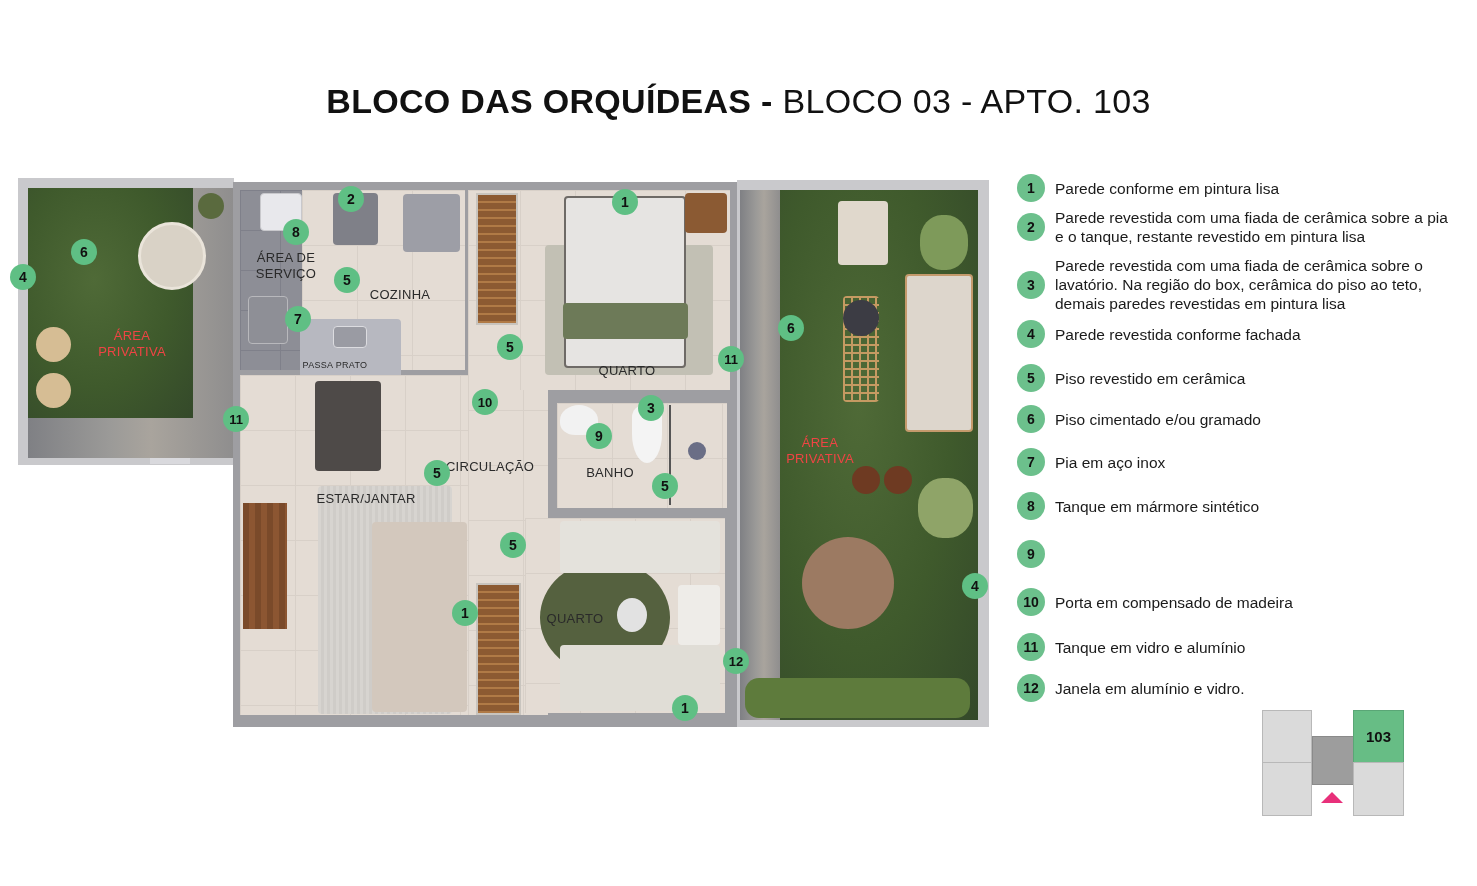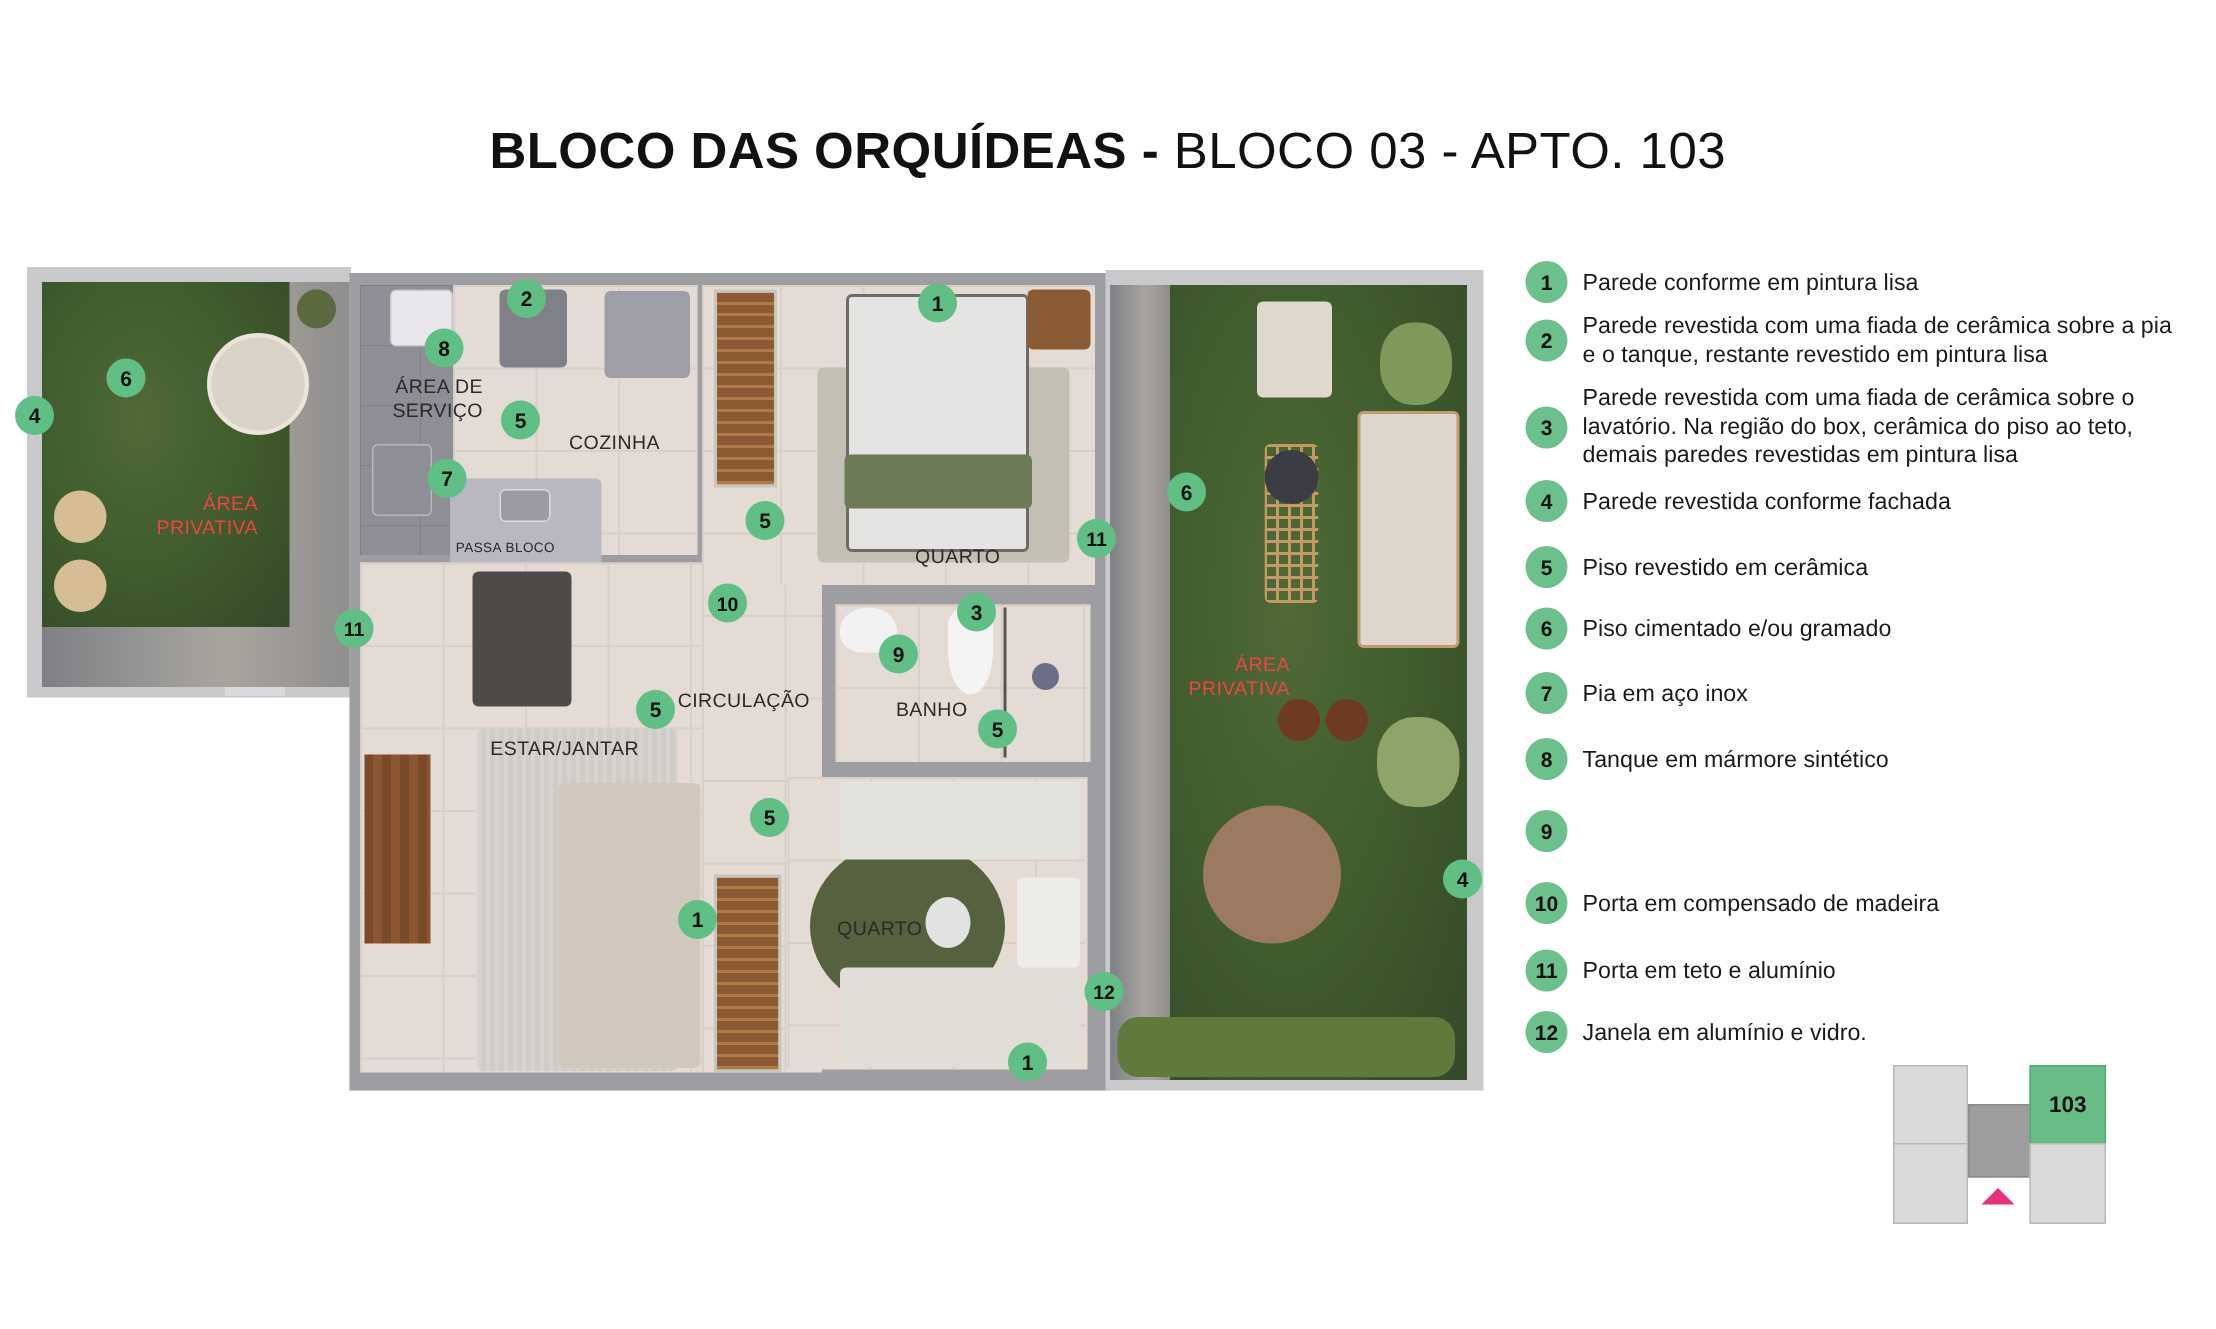--- a/index.html
+++ b/index.html
@@ -14,21 +14,21 @@
   .plan { position: absolute; left: 0; top: 0; width: 1000px; height: 886px; }
   .abs { position: absolute; }
   .wall { position: absolute; background: #9e9ea2; }
   .wall-light { position: absolute; background: #c9c9cc; }
   .grass { background: radial-gradient(ellipse at 40% 40%, #4f6a37 0%, #3f5a2c 55%, #34492a 100%); }
   .gravel { background: linear-gradient(90deg, #7f8084 0%, #9b9a98 40%, #a9a49d 60%, #8f8e8e 100%); }
   .floor { background: #e4dcd4; background-image: linear-gradient(#d8d0c8 1px, transparent 1px), linear-gradient(90deg, #d8d0c8 1px, transparent 1px); background-size: 55px 55px; }
   .floor-dark { background: #8d8e96; background-image: linear-gradient(#7f808a 1px, transparent 1px), linear-gradient(90deg, #7f808a 1px, transparent 1px); background-size: 40px 40px; }
   .wood { background: repeating-linear-gradient(90deg, #7a4a2a 0 6px, #8c5632 6px 12px); }
   .wardrobe { background: repeating-linear-gradient(180deg, #8c5a32 0 6px, #b07a46 6px 8px); border: 2px solid #c8c4be; }
-  .label { position: absolute; font-size: 13px; color: #2a2a2a; letter-spacing: 0.3px; text-align: right; line-height: 16px; }
+  .label { position: absolute; font-size: 13px; color: #2a2a2a; letter-spacing: 0.3px; text-align: center; line-height: 16px; }
   .label.white { color: #ef4444; }
   .badge { position: absolute; width: 26px; height: 26px; border-radius: 50%; background: #5fbf84; color: #111; font-weight: bold; font-size: 14px; display: flex; align-items: center; justify-content: center; }
   .badge.sm { font-size: 13px; }
 
   .furn { position: absolute; border-radius: 4px; }
 
   
   .legend { position: absolute; left: 1017px; top: 170px; width: 450px; }
   .legend-item { position: absolute; left: 0; display: flex; align-items: center; }
   .legend-item .num { width: 28px; height: 28px; border-radius: 50%; background: #6cc08c; color: #111; font-weight: bold; font-size: 14px; display: flex; align-items: center; justify-content: center; flex: 0 0 28px; }
@@ -66,21 +66,21 @@
   <div class="wall" style="left:233px;top:182px;width:506px;height:545px;"></div>
 
   <div class="abs floor-dark" style="left:240px;top:190px;width:62px;height:180px;"></div>
   <div class="abs floor" style="left:302px;top:190px;width:163px;height:180px;"></div>
   <div class="furn" style="left:260px;top:193px;width:42px;height:38px;background:#e8e8ec;border:1px solid #c8c8cc;"></div>
   <div class="furn" style="left:333px;top:193px;width:45px;height:52px;background:#7f8088;"></div>
   <div class="furn" style="left:403px;top:194px;width:57px;height:58px;background:#9d9ea6;"></div>
   <div class="furn" style="left:248px;top:296px;width:40px;height:48px;background:#8e8f96;border:1px solid #b8b8bc;"></div>
   <div class="furn" style="left:300px;top:319px;width:101px;height:62px;background:#b7b8c0;"></div>
   <div class="furn" style="left:333px;top:326px;width:34px;height:22px;background:#9a9ba3;border:1px solid #dcdce0;"></div>
-  <div class="label" style="left:300px;top:357px;width:70px;font-size:9px;">PASSA BLOCO</div>
+  <div class="label" style="left:300px;top:357px;width:70px;font-size:9px;">PASSA PRATO</div>
   <div class="label" style="left:250px;top:250px;width:72px;">
     <div>ÁREA DE</div>
     <div>SERVIÇO</div>
   </div>
   <div class="label" style="left:360px;top:287px;width:80px;">COZINHA</div>
 
   <div class="abs floor" style="left:240px;top:375px;width:228px;height:340px;"></div>
   <div class="abs floor" style="left:468px;top:190px;width:80px;height:525px;"></div>
   <div class="furn" style="left:315px;top:381px;width:66px;height:90px;background:#4e4a48;"></div>
   <div class="furn" style="left:318px;top:486px;width:134px;height:228px;background:repeating-linear-gradient(90deg,#d7d4d0 0 3px,#cfccc8 3px 6px);"></div>
@@ -193,21 +193,21 @@
   </div>
   <div class="legend-item" style="top:370px;">
     <div class="num">9</div>
   </div>
   <div class="legend-item" style="top:418px;">
     <div class="num">10</div>
     <div class="txt">Porta em compensado de madeira</div>
   </div>
   <div class="legend-item" style="top:463px;">
     <div class="num">11</div>
-    <div class="txt">Porta em teto e alumínio</div>
+    <div class="txt">Tanque em vidro e alumínio</div>
   </div>
   <div class="legend-item" style="top:504px;">
     <div class="num">12</div>
     <div class="txt">Janela em alumínio e vidro.</div>
   </div>
 </div>
 
 <div class="keyplan">
   <div class="kp-cell" style="left:0;top:0;width:50px;height:53px;"></div>
   <div class="kp-cell" style="left:0;top:52px;width:50px;height:54px;"></div>

